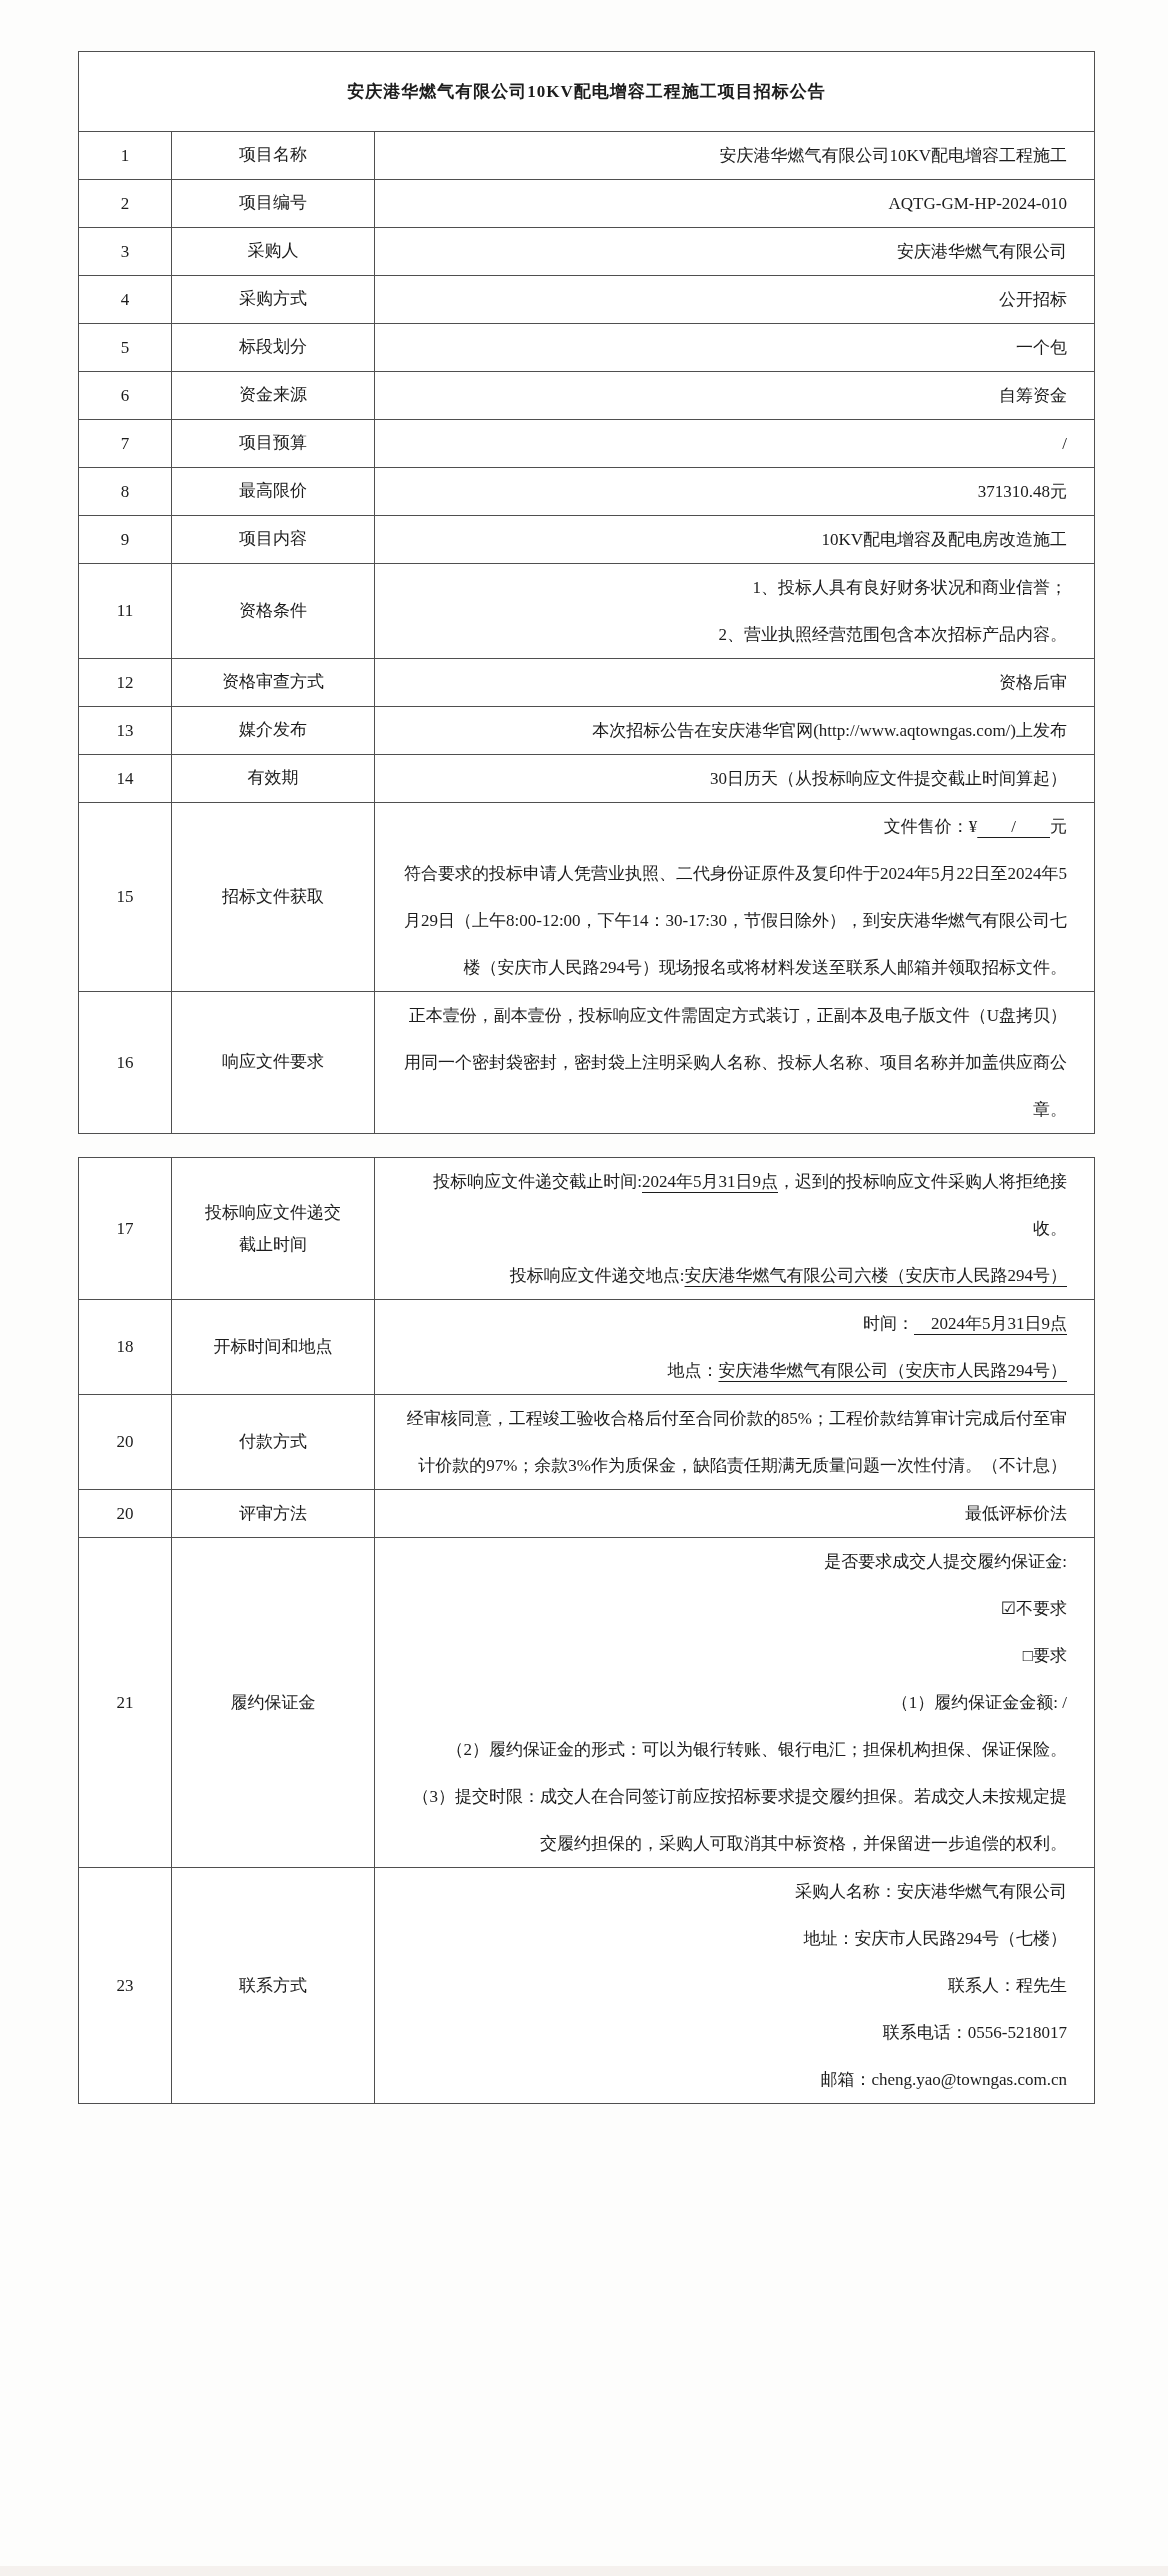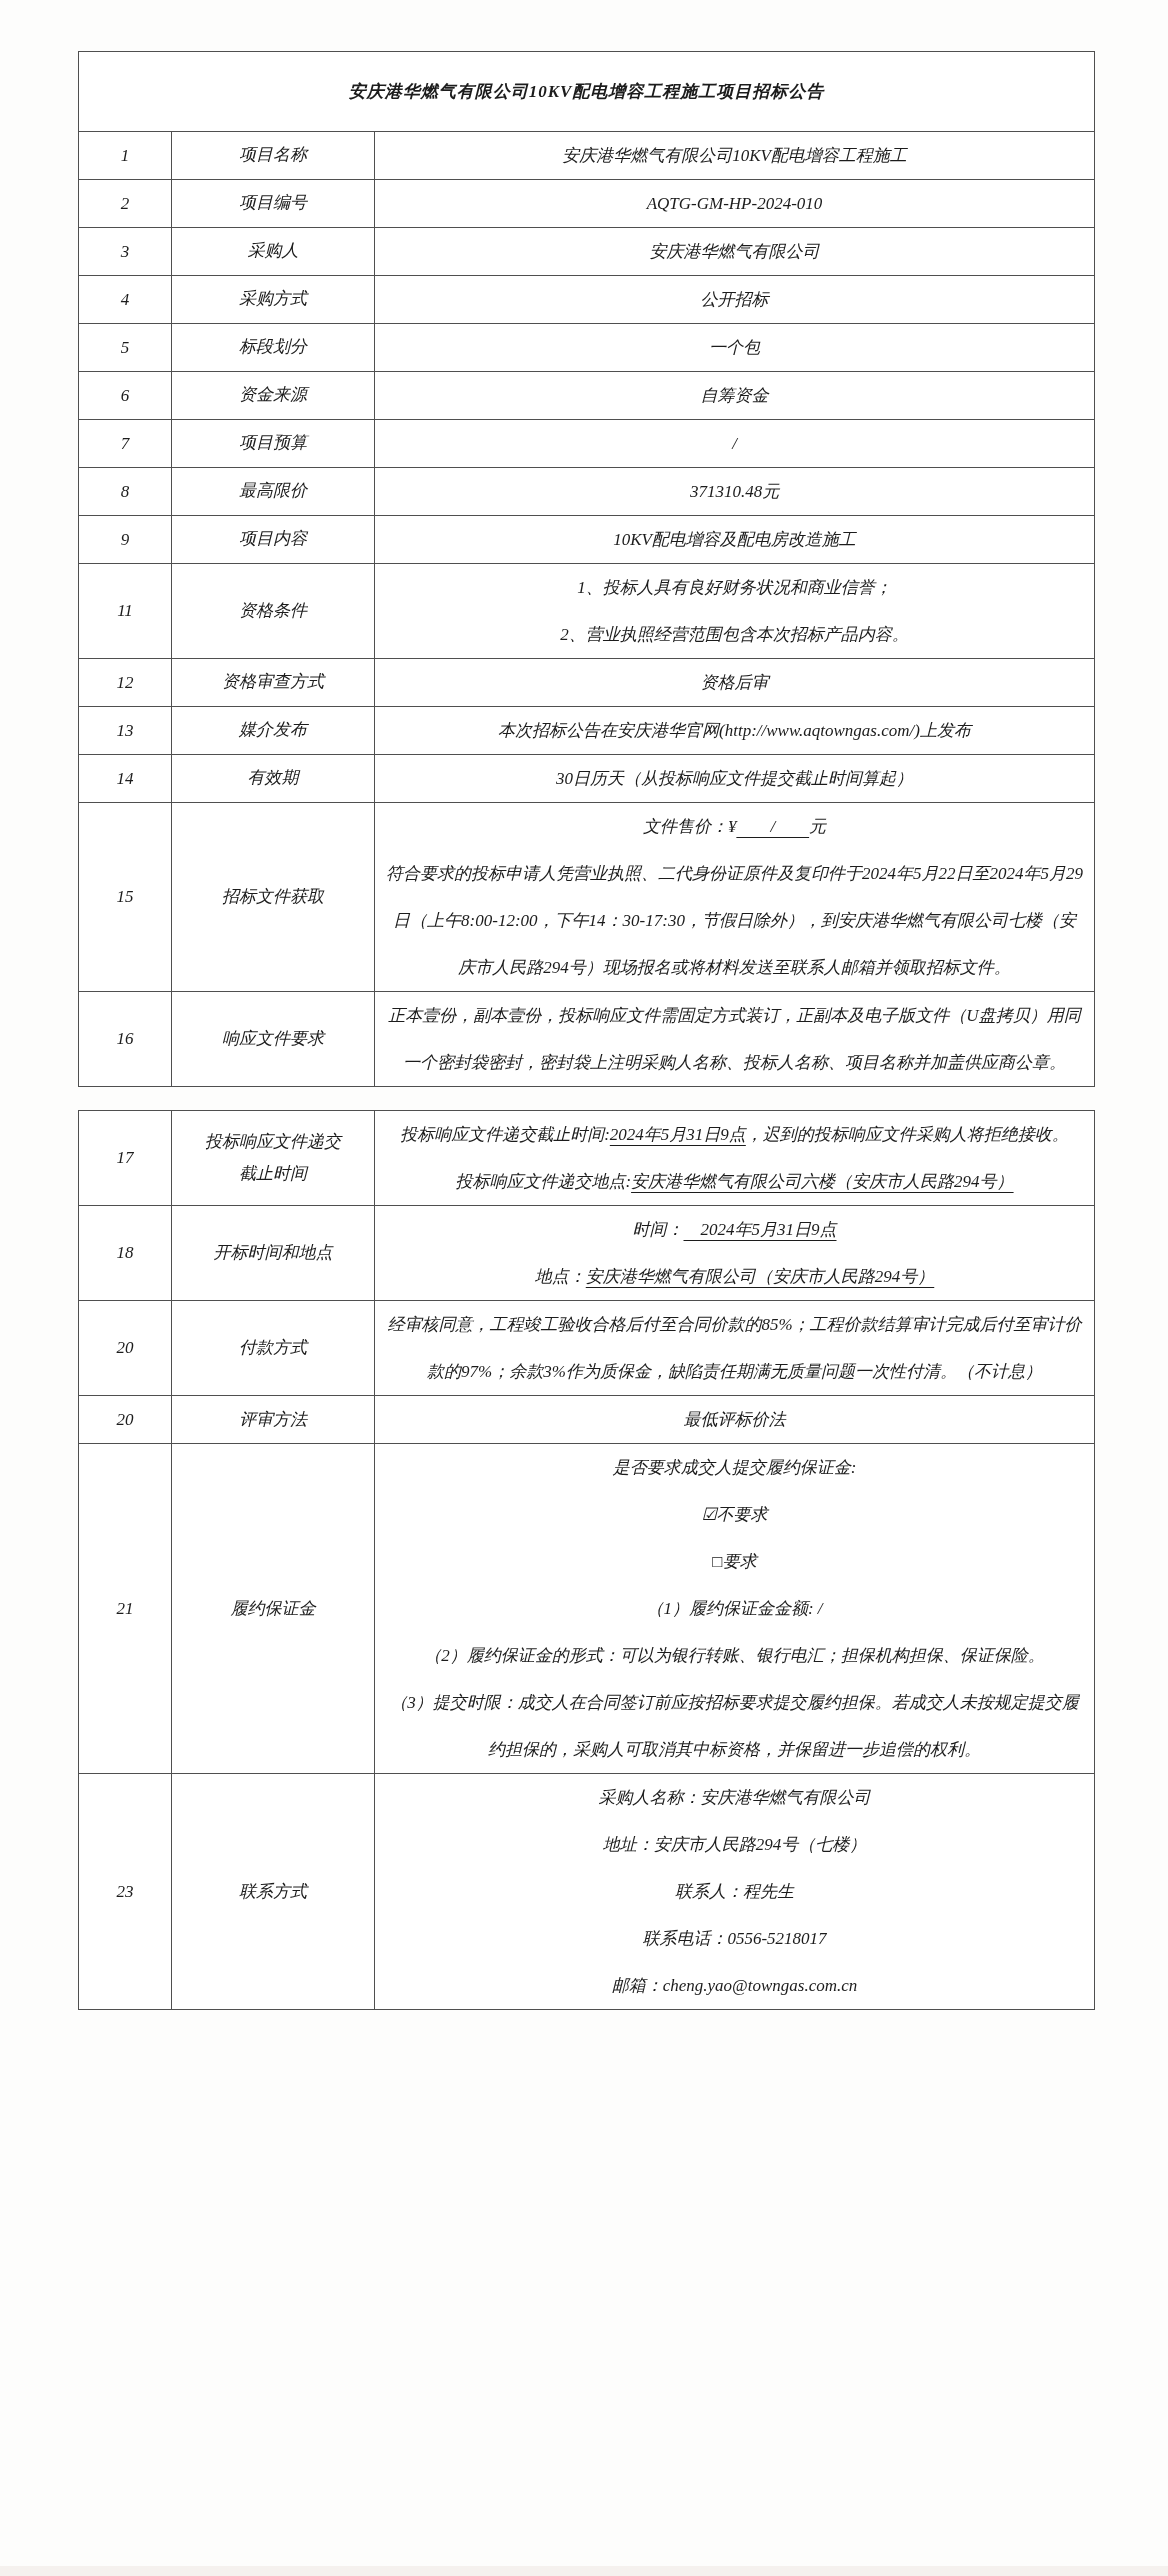--- a/index.html
+++ b/index.html
@@ -13,21 +13,20 @@
     width:1169px;
     background:var(--bg);
     color:var(--text);
     font-family:"Liberation Serif","DejaVu Serif",serif;
   }
   .page{
     position:relative;
     width:1168px;
     min-height:2576px;
     overflow:hidden;
-    font-style:italic;
   }
   .doc-table{
     border-collapse:collapse;
     table-layout:fixed;
     width:1015px;
     margin-left:78px;
     border:1.9px solid var(--border-c);
     background:#fff;
   }
   .doc-table.first{margin-top:51px;}
@@ -49,21 +48,21 @@
     text-align:center;
     border-bottom-width:1.9px;
   }
   .col-no{width:93px;text-align:center;}
   .col-label{
     width:203px;
     text-align:center;
     padding:5.8px 25px;
     line-height:1.9;
   }
-  .col-desc{width:720px;padding:0 10px;text-align:center;margin-left:36px;}
+  .col-desc{width:720px;padding:0 27px;text-align:right;margin-left:36px;}
   .col-desc p{
     margin:0;
     line-height:47px;
     white-space:pre-wrap;
     word-break:break-all;
   }
   .u{
     text-decoration:underline;
     text-decoration-thickness:1px;
     text-underline-offset:4.9px;

